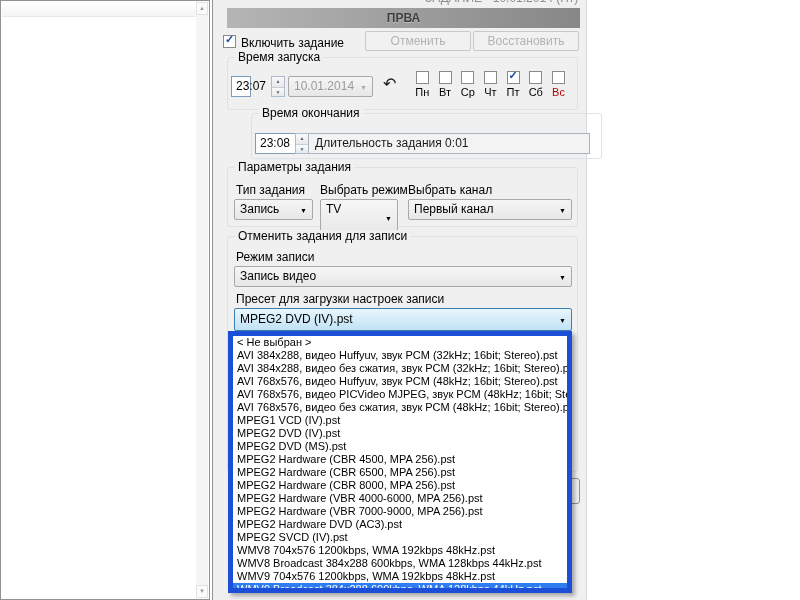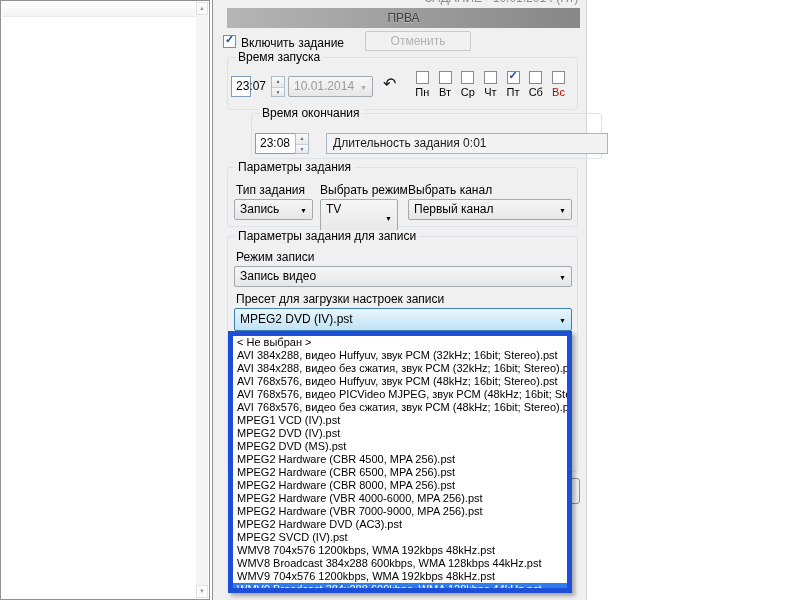--- a/index.html
+++ b/index.html
@@ -17,21 +17,21 @@
   .sb-up{top:0;} .sb-down{bottom:0;}
 
   
   .right-panel{left:212px;top:0;width:375px;height:600px;background:#f0f0f0;
     border-left:1px solid #919191;border-right:1px solid #d8d8d8;}
   .clip-top{position:absolute;left:212px;top:0;width:162px;height:6px;overflow:hidden;}
   .clip-top span{display:block;margin-top:-9px;font-size:12px;color:#8f8f8f;white-space:nowrap;}
 
   .title-bar{left:14px;top:8px;width:353px;height:20px;
     background:linear-gradient(to right,#b5b5b5,#878787);
-    color:#3f3f3f;font-size:12px;font-weight:normal;text-align:center;line-height:20px;
+    color:#3f3f3f;font-size:12px;font-weight:bold;text-align:center;line-height:20px;
     text-shadow:0 1px 0 rgba(255,255,255,0.35);}
 
   .cb{width:13px;height:13px;background:#ffffff;border:1px solid #8a8a8a;position:relative;}
   .cb .mark{position:absolute;left:1px;top:-3px;font-size:11px;font-weight:bold;color:#1d4ea8;}
 
   .lbl{font-size:12px;color:#000;white-space:nowrap;}
   .dis-btn{border:1px solid #c9c9c9;background:#f1f1f1;color:#b3b3b3;font-size:12px;
     text-align:center;line-height:18px;border-radius:2px;}
 
   .group{border:1px solid #dbe3e9;border-radius:3px;padding-left:24px;}
@@ -92,20 +92,21 @@
       <span>ЗАДАНИЕ - 10.01.2014 (Пт)</span>
     </div>
 
     <div class="abs title-bar">ПРВА</div>
 
     <div class="abs cb" style="left:10px;top:35px;">
       <span class="mark">✓</span>
     </div>
     <div class="abs lbl" style="left:28px;top:36px;">Включить задание</div>
     <div class="abs dis-btn" style="left:152px;top:31px;width:106px;height:20px;">Отменить</div>
+    <div class="abs dis-btn" style="left:260px;top:31px;width:106px;height:20px;">Восстановить</div>
 
     <div class="abs group" style="left:14px;top:57px;width:351px;height:53px;">
       <span class="group-label">Время запуска</span>
       <div class="abs field" style="left:3px;top:18px;width:20px;height:21px;">23:07</div>
       <div class="abs spin" style="left:43px;top:18px;width:14px;height:21px;">
         <div>▲</div>
         <div>▼</div>
       </div>
       <div class="combo disabled" style="left:60px;top:18px;width:85px;height:21px;">
         <span class="val">10.01.2014</span>
@@ -158,21 +159,21 @@
       </div>
     </div>
 
     <div class="abs group" style="left:14px;top:113px;width:351px;height:46px;margin-left:24px;">
       <span class="group-label">Время окончания</span>
       <div class="abs field" style="left:3px;top:19px;width:48px;height:21px;">23:08</div>
       <div class="abs spin" style="left:43px;top:19px;width:14px;height:21px;">
         <div>▲</div>
         <div>▼</div>
       </div>
-      <div class="abs ro-field" style="left:74px;top:19px;width:282px;height:21px;">Длительность задания 0:01</div>
+      <div class="abs ro-field" style="left:56px;top:19px;width:282px;height:21px;">Длительность задания 0:01</div>
     </div>
 
     <div class="abs group" style="left:14px;top:167px;width:351px;height:60px;">
       <span class="group-label">Параметры задания</span>
       <div class="abs lbl" style="left:8px;top:15px;">Тип задания</div>
       <div class="abs lbl" style="left:92px;top:15px;">Выбрать режим</div>
       <div class="abs lbl" style="left:180px;top:15px;">Выбрать канал</div>
       <div class="combo" style="left:6px;top:31px;width:79px;height:21px;">
         <span class="val">Запись</span>
         <span class="arr">▼</span>
@@ -181,21 +182,21 @@
         <span class="val">TV</span>
         <span class="arr">▼</span>
       </div>
       <div class="combo" style="left:180px;top:31px;width:164px;height:21px;">
         <span class="val">Первый канал</span>
         <span class="arr">▼</span>
       </div>
     </div>
 
     <div class="abs group" style="left:14px;top:236px;width:351px;height:236px;">
-      <span class="group-label">Параметры задания для записи</span>
+      <span class="group-label">Отменить задания для записи</span>
       <div class="abs lbl" style="left:8px;top:13px;">Режим записи</div>
       <div class="combo" style="left:6px;top:29px;width:338px;height:21px;">
         <span class="val">Запись видео</span>
         <span class="arr">▼</span>
       </div>
       <div class="abs lbl" style="left:8px;top:55px;">Пресет для загрузки настроек записи</div>
       <div class="combo focused" style="left:6px;top:71px;width:338px;height:23px;">
         <span class="val" style="line-height:21px;">MPEG2 DVD (IV).pst</span>
         <span class="arr">▼</span>
       </div>

